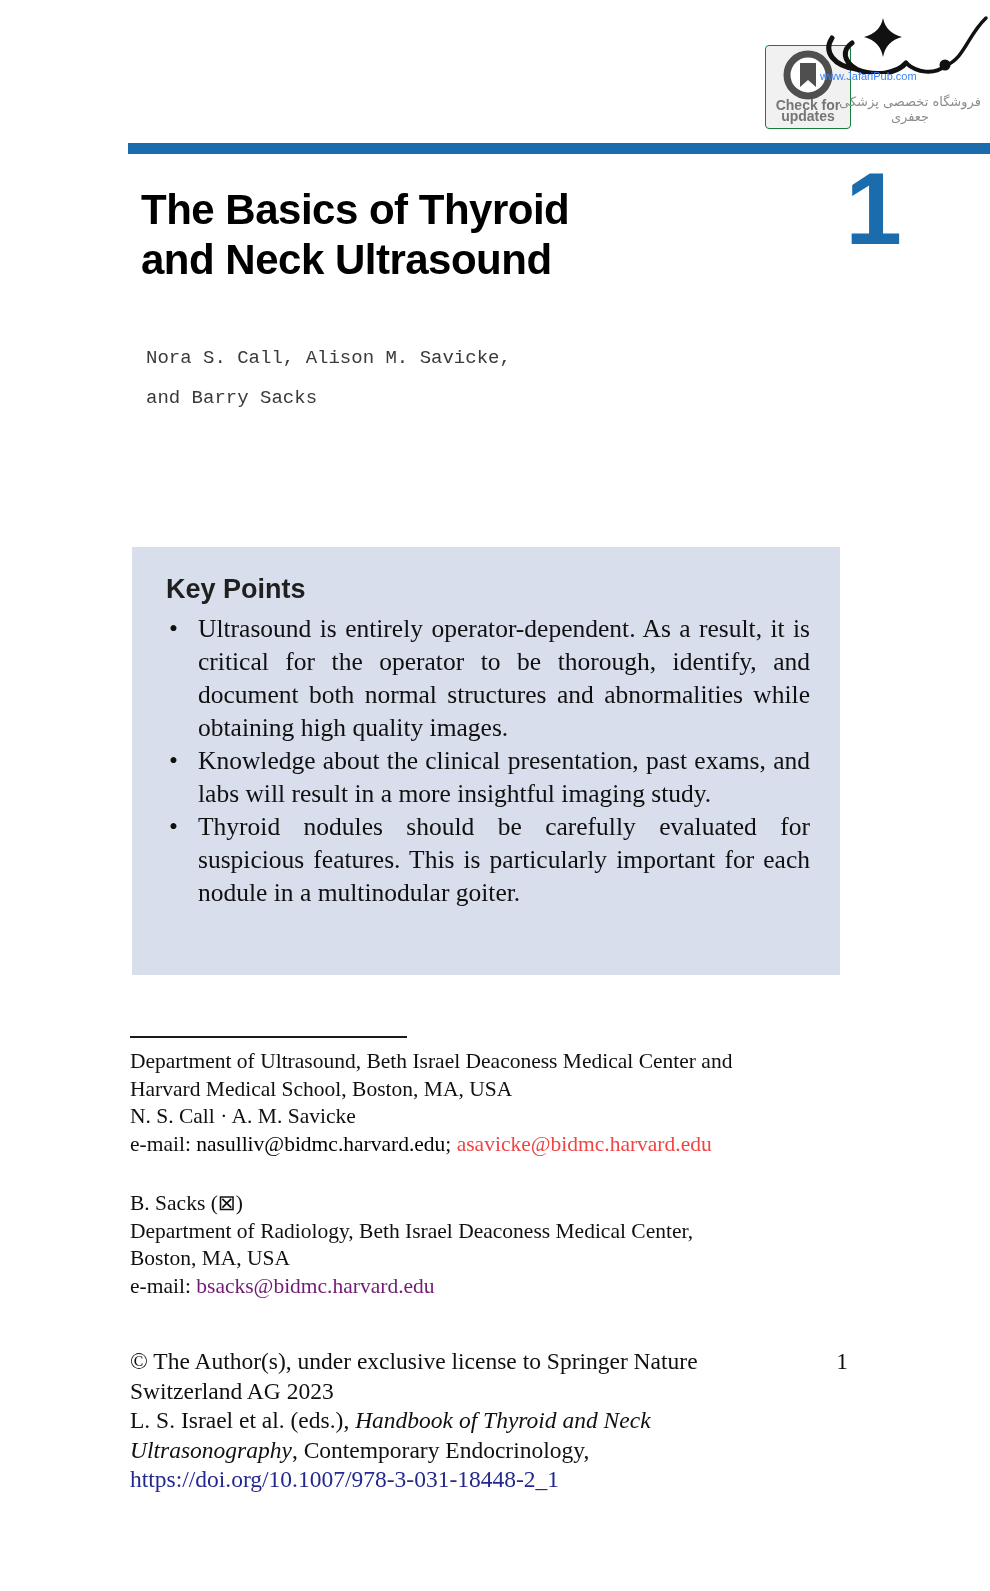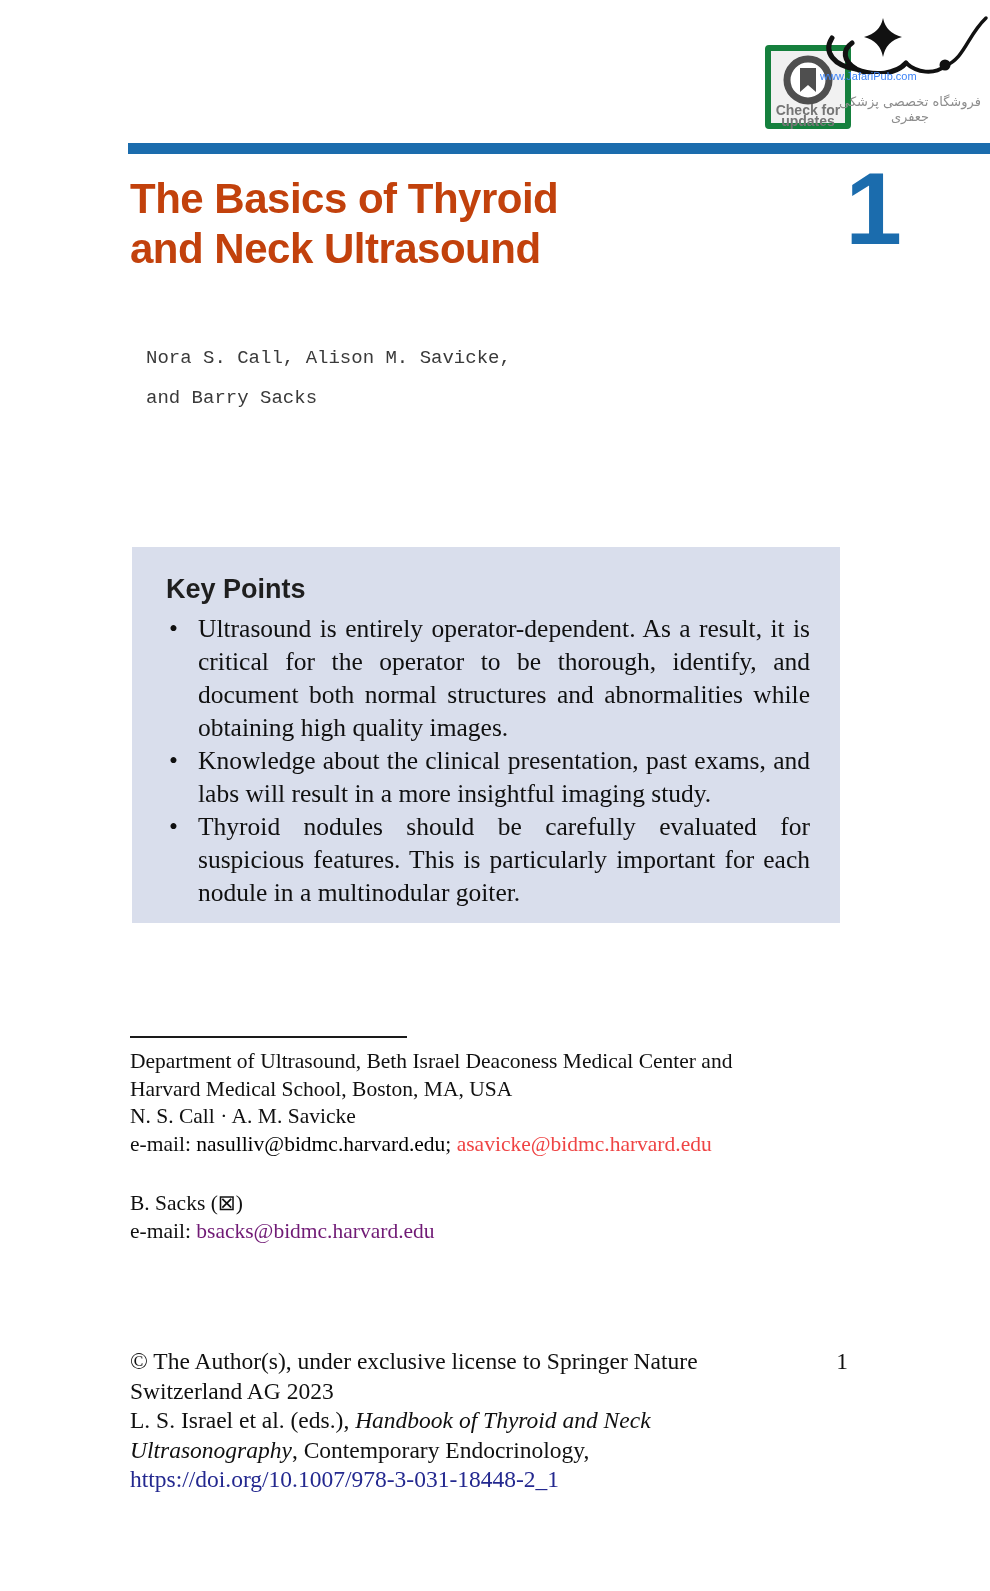--- a/index.html
+++ b/index.html
@@ -5,21 +5,21 @@
   html,body { margin:0; padding:0; background:#e8e8e8; }
   .page {
     position:relative; width:990px; height:1591px; margin:0 auto;
     background:#ffffff; overflow:hidden;
     font-family:"Liberation Serif", serif; color:#141414;
   }
 
   
   .badge {
     position:absolute; left:765px; top:45px; width:86px; height:84px;
-    background:rgba(240,240,240,0.95); border:6px solid #15803d; border-radius:4px;
+    background:rgba(240,240,240,0.95); border:1px solid #15803d; border-radius:4px;
     box-sizing:border-box; text-align:center; z-index:1; cursor:pointer;
   }
   .badge svg { display:block; margin:3px auto 0 auto; }
   .badge .blabel {
     font-family:"Liberation Sans", sans-serif; font-weight:bold;
     font-size:14px; line-height:13px; color:#757575; letter-spacing:0;
     margin-top:-2px;
   }
   .wm { position:absolute; z-index:2; pointer-events:none; }
   .wm-svg { left:818px; top:8px; }
@@ -46,21 +46,21 @@
     font-size:102px; line-height:102px;
   }
   .authors {
     position:absolute; left:130px; top:338px; width:560px;
     font-family:Liberation Mono, monospace; font-size:19px;
     line-height:40px; color:#3a3a3a;margin-left:16px;
   }
 
   
   .keybox {
-    position:absolute; left:132px; top:547px; width:708px; height:376px;
+    position:absolute; left:132px; top:547px; width:708px; height:428px;
     box-sizing:border-box; padding:27px 30px 20px 34px;
   }
   .keybox h2 {
     margin:0 0 7px 0; font-family:"Liberation Sans", sans-serif;
     font-size:27px; line-height:31px; font-weight:bold; color:#1f1f1f;
   }
   .keybox ul { margin:0; padding:0; list-style:none; }
   .keybox li {
     position:relative; padding-left:32px; font-size:25.5px; line-height:33px;
     text-align:justify; color:#101010;
@@ -100,21 +100,21 @@
       <path d="M38,61 C57,69 78,66 88,55" stroke-width="5"></path>
       <path d="M88,55 C99,65 116,67 127,58" stroke-width="4"></path>
       <path d="M127,58 C147,50 149,28 168,10" stroke-width="3.5"></path>
     </g>
     <circle cx="127" cy="57" r="5.5" fill="#111111"></circle>
   </svg>
   <div class="wm wm-site">www.JafariPub.com</div>
   <div class="wm wm-fa">فروشگاه تخصصی پزشکی جعفری</div>
 
   <div class="toprule" style="background: rgb(27, 108, 173);"></div>
-  <h1 class="chapter-title" style="margin: 0px; color: #c2410c;"><span>The Basics of Thyroid</span><br>
+  <h1 class="chapter-title" style="margin: 11px; color: #000000;"><span>The Basics of Thyroid</span><br>
       <span>and Neck Ultrasound</span></h1>
   <div class="chapter-num" style="color: rgb(27, 108, 173);">1</div>
 
   <div class="authors">
     <span>Nora S. Call, Alison M. Savicke,</span><br>
     <span>and Barry Sacks</span>
   </div>
 
   <div class="keybox" style="background: rgb(217, 222, 236);">
     <h2>Key Points</h2>
@@ -145,20 +145,24 @@
     <div>
       <span>e-mail: </span><span class="lnk" style="color: #000000;">nasulliv@bidmc.harvard.edu</span><span>; </span><span class="lnk" style="color: #ef4444;">asavicke@bidmc.harvard.edu</span>
     </div>
   </div>
 
   <div class="fn fn-2">
     <div>
       <span>B. Sacks (</span><span>⊠</span><span>)</span>
     </div>
     <div>
+      <span>Department of Radiology, Beth Israel Deaconess Medical Center,</span><br>
+      <span>Boston, MA, USA</span>
+    </div>
+    <div>
       <span>e-mail: </span><span class="lnk" style="color: #701a75;">bsacks@bidmc.harvard.edu</span>
     </div>
   </div>
 
   <div class="imprint">
     <div>© The Author(s), under exclusive license to Springer Nature</div>
     <div>Switzerland AG 2023</div>
     <div>
       <span>L. S. Israel et al. (eds.), </span><span class="it">Handbook of Thyroid and Neck</span>
     </div>

